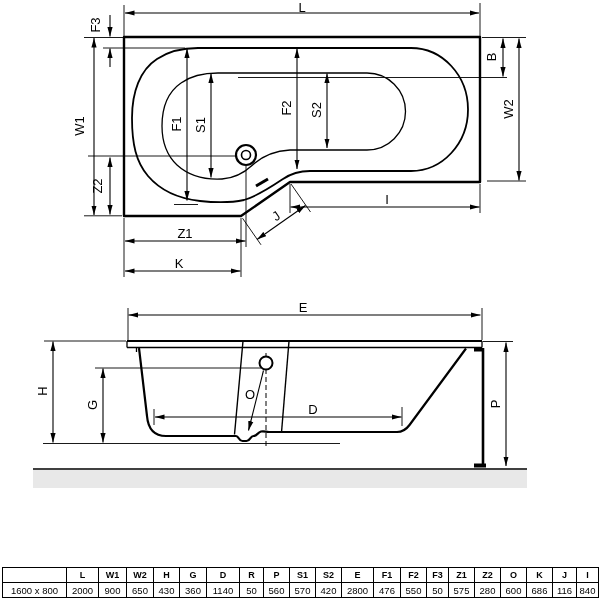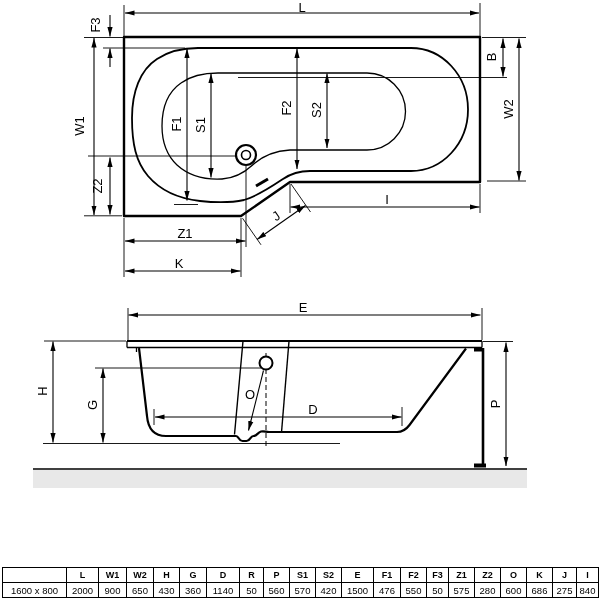--- a/index.html
+++ b/index.html
@@ -233,27 +233,27 @@
       <td>2000</td>
       <td>900</td>
       <td>650</td>
       <td>430</td>
       <td>360</td>
       <td>1140</td>
       <td>50</td>
       <td>560</td>
       <td>570</td>
       <td>420</td>
-      <td>1500</td>
+      <td>2800</td>
       <td>476</td>
       <td>550</td>
       <td>50</td>
       <td>575</td>
       <td>280</td>
       <td>600</td>
       <td>686</td>
-      <td>275</td>
+      <td>116</td>
       <td>840</td>
     </tr>
   </tbody>
 </table>
 
 </div>
 
 </body></html>

